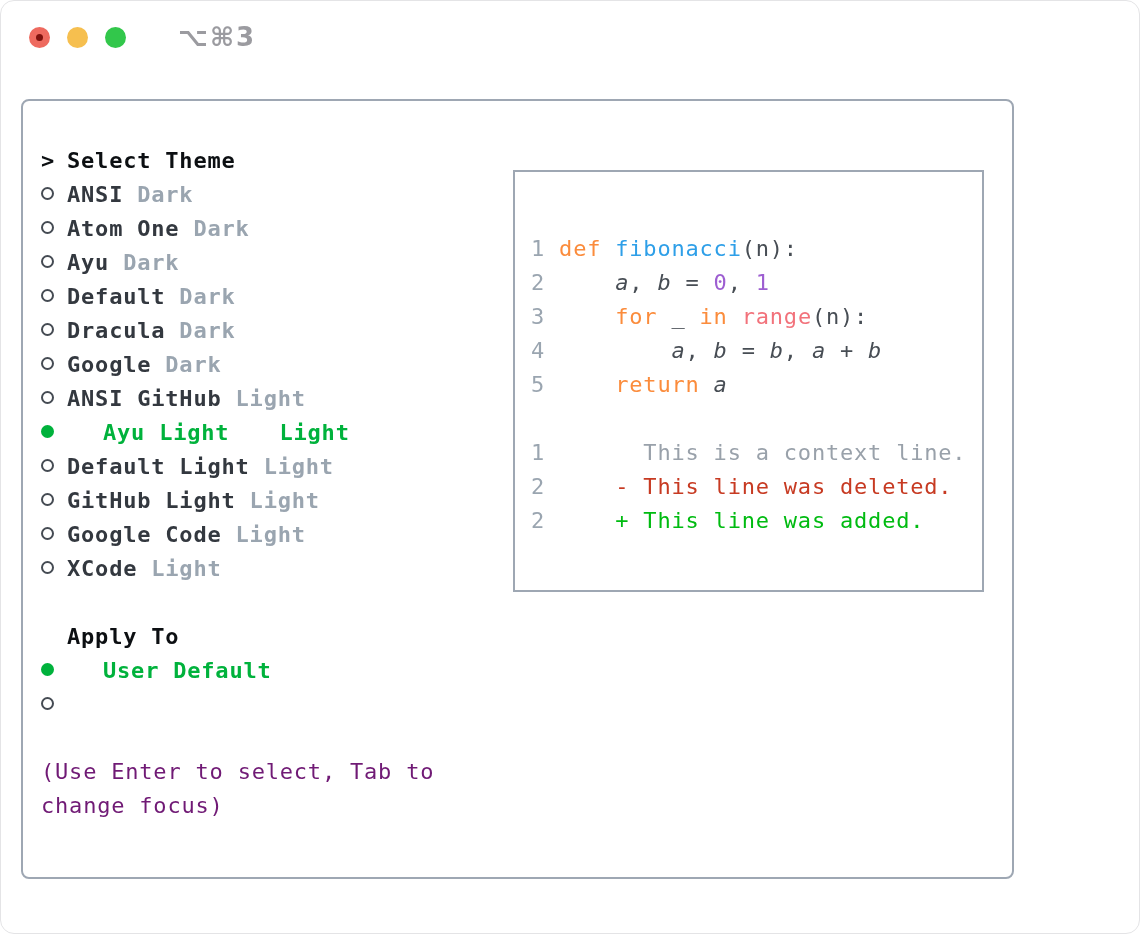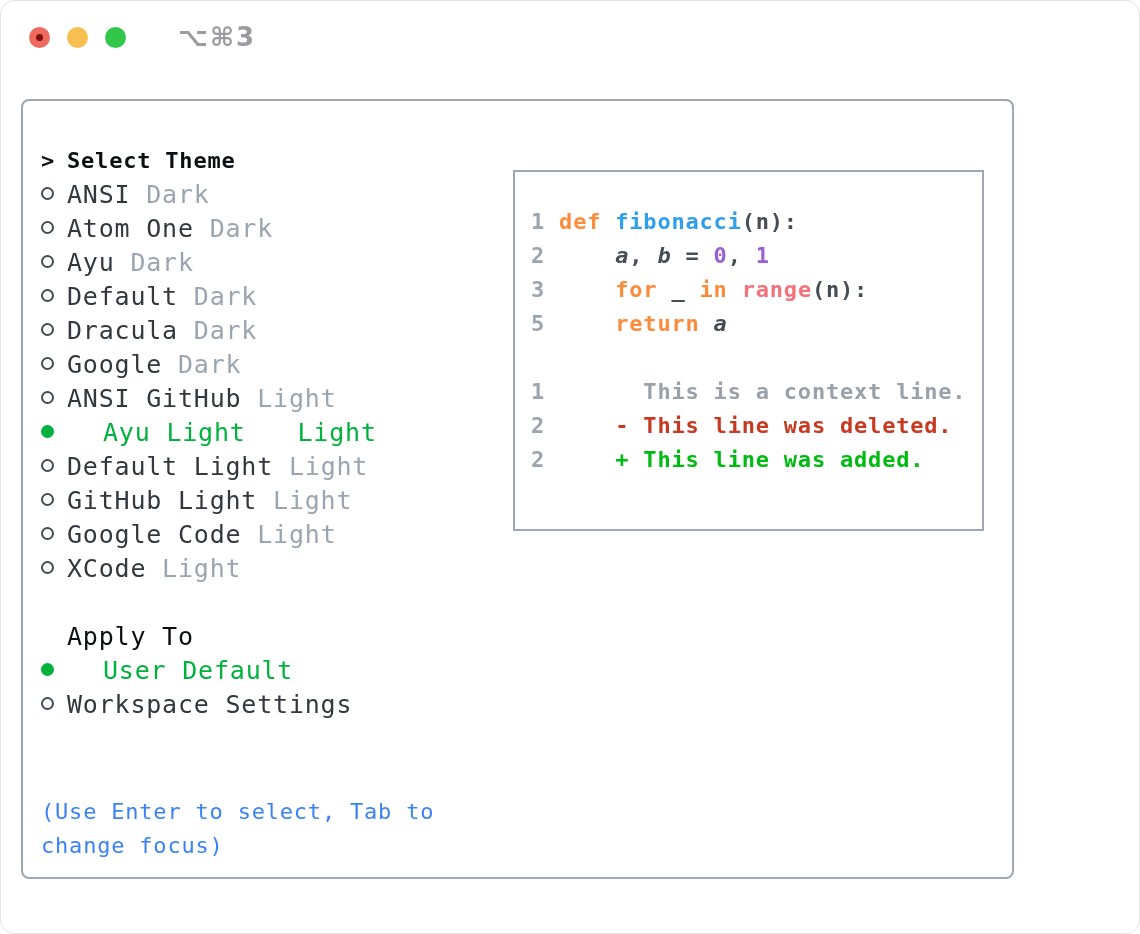--- a/index.html
+++ b/index.html
@@ -44,35 +44,34 @@
   .lgap { height:34px; }
   .heading {
     font-size:22px; font-weight:bold; color:#0c0f12; letter-spacing:0.8px;
   }
   .hprefix { display:inline-block; width:26px; flex:none; }
   .bullet {
     display:inline-block; width:13px; height:13px; border-radius:50%;
     border:2px solid #454b53; margin:0 13px 1px 0; flex:none;
   }
   .bullet.selected { background:var(--green); border-color:var(--green); }
-  .row-text { font-size:25px; letter-spacing:0.8px; color:#33383f; }
+  .row-text { font-size:22px; letter-spacing:0.8px; color:#33383f;font-weight:bold; }
   .row.selected .row-text { color:var(--green);margin-left:36px; }
   .tag { color:var(--muted); }
   .hint {
     width:440px; font-size:22px; letter-spacing:0.8px; line-height:34px;
-    color:#3b82f6; white-space:normal;margin-top:40px;
+    color:#701a75; white-space:normal;
   }
 
   
   .preview-box {
     margin:27px 28px 0 10px;
     border:2px solid var(--border);
     background:#fff;
-    padding:37px 0 48px 16px;
-    font-weight:bold;
+    padding:64px 0 48px 16px;
   }
   .pline { height:34px; font-size:22px; letter-spacing:0.8px; white-space:pre; }
   .lnum { color:var(--muted); }
   .tk-plain { color:var(--plain); }
   .tk-kw { color:var(--kw); }
   .tk-fn { color:var(--fn); }
   .tk-const { color:var(--const); }
   .tk-builtin { color:var(--builtin); }
   .tk-var { color:var(--plain); font-style:italic; }
   .tk-ctx { color:var(--ctx); }
@@ -114,33 +113,34 @@
         </div>
 
       <div class="lgap"></div>
 
       <div class="lrow">
         <span class="hprefix"></span><span class="row-text" style="color:#0c0f12">Apply To</span>
       </div>
 
       <div id="apply-list">
           <div class="lrow row selected"><span class="bullet selected"></span><span class="row-text">User Default</span></div>
-          <div class="lrow row"><span class="bullet"></span><span class="row-text">Workspace Settings</span></div>
+          <div class="lrow row"><span class="bullet"></span></div>
         </div>
 
       <div class="lgap"></div>
 
       <div class="hint">(Use Enter to select, Tab to change focus)</div>
     </div>
 
     <div class="col-right">
       <div class="preview-box" id="preview-box">
           <div class="pline"><span class="lnum">1</span><span class="tk-plain"> </span><span class="tk-kw">def</span><span class="tk-plain"> </span><span class="tk-fn">fibonacci</span><span class="tk-plain">(n):</span></div>
           <div class="pline"><span class="lnum">2</span><span class="tk-plain">     </span><span class="tk-var">a</span><span class="tk-plain">, </span><span class="tk-var">b</span><span class="tk-plain"> = </span><span class="tk-const">0</span><span class="tk-plain">, </span><span class="tk-const">1</span></div>
           <div class="pline"><span class="lnum">3</span><span class="tk-plain">     </span><span class="tk-kw">for</span><span class="tk-plain"> _ </span><span class="tk-kw">in</span><span class="tk-plain"> </span><span class="tk-builtin">range</span><span class="tk-plain">(n):</span></div>
+          <div class="pline"><span class="lnum">4</span><span class="tk-plain">         </span><span class="tk-var">a</span><span class="tk-plain">, </span><span class="tk-var">b</span><span class="tk-plain"> = </span><span class="tk-var">b</span><span class="tk-plain">, </span><span class="tk-var">a</span><span class="tk-plain"> + </span><span class="tk-var">b</span></div>
           <div class="pline"><span class="lnum">5</span><span class="tk-plain">     </span><span class="tk-kw">return</span><span class="tk-plain"> </span><span class="tk-var">a</span></div>
           <div class="pline"></div>
           <div class="pline"><span class="lnum">1</span><span class="tk-ctx">       This is a context line.</span></div>
           <div class="pline"><span class="lnum">2</span><span class="tk-del">     - This line was deleted.</span></div>
           <div class="pline"><span class="lnum">2</span><span class="tk-add">     + This line was added.</span></div>
         </div>
     </div>
 
   </div>
 </div>

